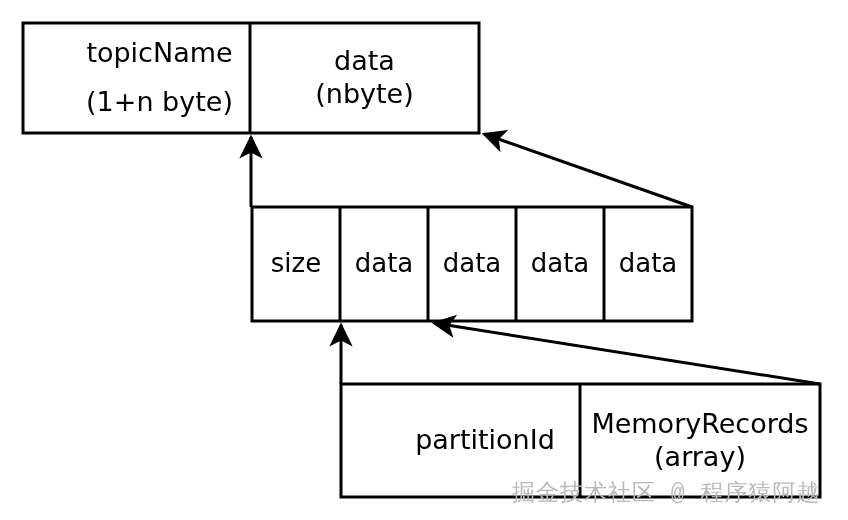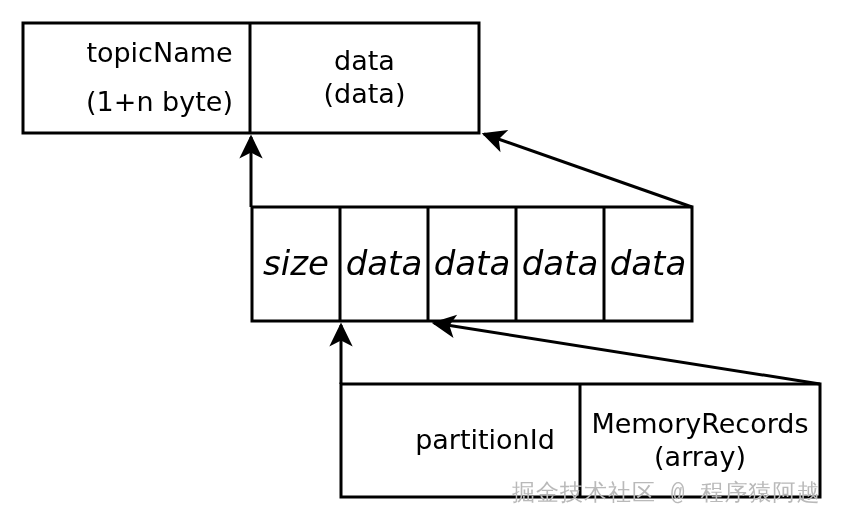--- a/index.html
+++ b/index.html
@@ -52,21 +52,21 @@
     text-align: center;
     color: #000000;
     line-height: 1.22;
     pointer-events: none;
     white-space: nowrap;
   }
   .cell-label span {
     display: block;
   }
   .size-big { font-size: 27px; }
-  .size-mid { font-size: 34px; font-style: italic; }
+  .size-mid { font-size: 26px; }
   .watermark {
     position: absolute;
     color: #b9b9b9;
     font-size: 23px;
     letter-spacing: 1px;
     white-space: nowrap;
     font-family: Liberation Mono, monospace;
   }
 </style>
 </head>
@@ -99,21 +99,21 @@
     <line class="connector-line" x1="341" y1="384" x2="341" y2="325" marker-end="url(#arrowhead)"></line>
     <line class="connector-line" x1="820" y1="384" x2="434" y2="323" marker-end="url(#arrowhead)"></line>
   </svg>
 
   <div class="cell-label size-big" style="left:23px; top:23px; width:273px; height:110px;gap:16px;">
     <span>topicName</span>
     <span>(1+n byte)</span>
   </div>
   <div class="cell-label size-big" style="left:250px; top:23px; width:229px; height:110px;">
     <span>data</span>
-    <span>(data)</span>
+    <span>(nbyte)</span>
   </div>
 
   <div class="cell-label size-mid" style="left:252px; top:207px; width:88px; height:114px;">
     <span>size</span>
   </div>
   <div class="cell-label size-mid" style="left:340px; top:207px; width:88px; height:114px;">
     <span>data</span>
   </div>
   <div class="cell-label size-mid" style="left:428px; top:207px; width:88px; height:114px;">
     <span>data</span>

